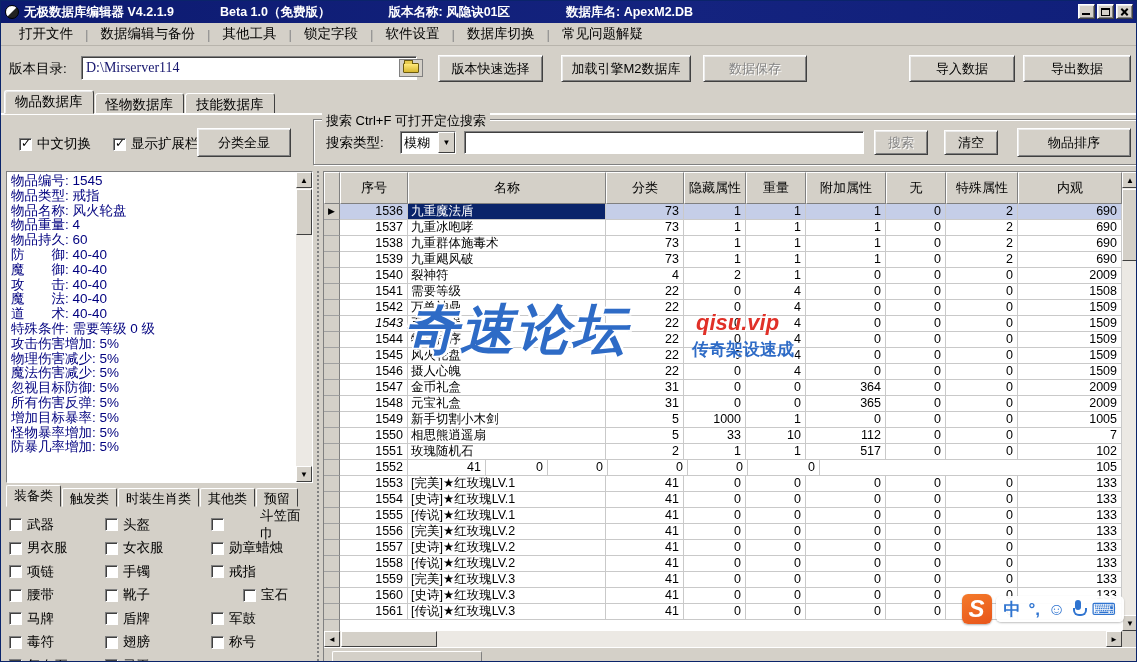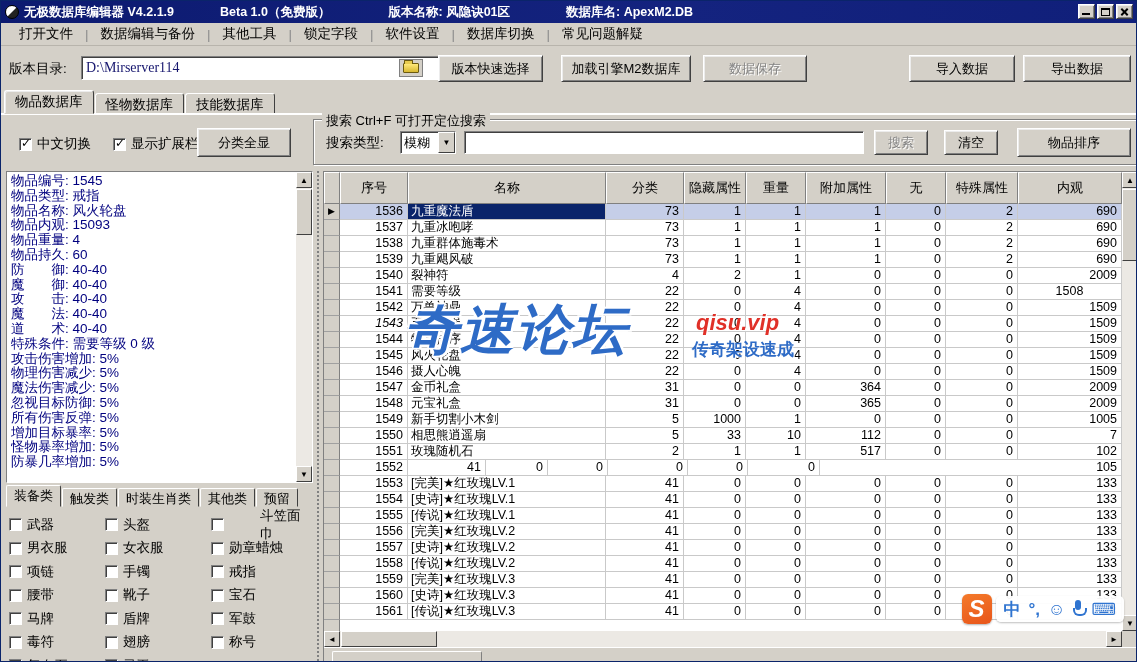--- a/index.html
+++ b/index.html
@@ -29,21 +29,21 @@
   .wbtn .g-x1,.wbtn .g-x2{position:absolute;left:3px;top:6px;width:9px;height:2px;background:#000;}
   .wbtn .g-x1{transform:rotate(45deg);} .wbtn .g-x2{transform:rotate(-45deg);}
   
   #menubar{position:absolute;left:0;top:22px;width:100%;height:23px;display:flex;align-items:center;
     padding-left:8px;font-size:13.5px;border-bottom:1px solid #b8b4ac;background:#d4d0c8;}
   .menu-item{padding:2px 10px;white-space:nowrap;}
   .menu-sep{color:#8a8a8a;padding:0 2px;}
   
   #toolbar{position:absolute;left:0;top:45px;width:100%;height:45px;}
   #dir-label{position:absolute;left:8px;top:14px;font-size:13.5px;}
-  #dir-input{position:absolute;left:80px;top:10px;width:374px;height:24px;font-size:14px;
+  #dir-input{position:absolute;left:80px;top:10px;width:336px;height:24px;font-size:14px;
     color:#16166e;display:flex;align-items:center;padding:0 4px;font-family:"Liberation Serif","DejaVu Serif",serif;}
   #dir-folder{position:absolute;left:398px;top:13px;width:24px;height:18px;background:#d4d0c8;
     display:flex;align-items:center;justify-content:center;border:1px solid #808080;}
   .folder-ic{position:relative;width:16px;height:10px;background:linear-gradient(#ffe97a,#d8b830);
     border:1px solid #6b5a10;border-radius:1px;}
   .folder-ic:before{content:"";position:absolute;left:0;top:-4px;width:7px;height:3px;
     background:#e8cc50;border:1px solid #6b5a10;border-bottom:none;border-radius:1px 1px 0 0;}
   #btn-quick{position:absolute;left:437px;top:9px;width:105px;height:27px;}
   #btn-loadm2{position:absolute;left:560px;top:9px;width:130px;height:27px;}
   #btn-save{position:absolute;left:702px;top:9px;width:104px;height:27px;}
@@ -227,21 +227,20 @@
       <div id="btn-search" class="btn raised disabled">搜索</div>
       <div id="btn-clear" class="btn raised">清空</div>
     </div>
     <div id="btn-sort" class="btn raised">物品排序</div>
 
     <div id="props">
       <div id="prop-lines">
           <div class="prop-line">物品编号: 1545</div>
           <div class="prop-line">物品类型: 戒指</div>
           <div class="prop-line">物品名称: 风火轮盘</div>
-          <div class="prop-line">物品内观: 15093</div>
           <div class="prop-line">物品重量: 4</div>
           <div class="prop-line">物品持久: 60</div>
           <div class="prop-line">防　　御: 40-40</div>
           <div class="prop-line">魔　　御: 40-40</div>
           <div class="prop-line">攻　　击: 40-40</div>
           <div class="prop-line">魔　　法: 40-40</div>
           <div class="prop-line">道　　术: 40-40</div>
           <div class="prop-line">特殊条件: 需要等级 0 级</div>
           <div class="prop-line">攻击伤害增加: 5%</div>
           <div class="prop-line">物理伤害减少: 5%</div>
@@ -304,21 +303,21 @@
           <span>戒指</span>
         </label>
         <label class="cbx" style="position: static;">
           <span class="cb"></span>
           <span>腰带</span>
         </label>
         <label class="cbx" style="position: static;">
           <span class="cb"></span>
           <span>靴子</span>
         </label>
-        <label class="cbx" style="position: static;">
+        <label class="cbx" style="position: static; margin-left: 32px;">
           <span class="cb"></span>
           <span>宝石</span>
         </label>
         <label class="cbx" style="position: static;">
           <span class="cb"></span>
           <span>马牌</span>
         </label>
         <label class="cbx" style="position: static;">
           <span class="cb"></span>
           <span>盾牌</span>
@@ -428,21 +427,21 @@
           <div class="trow">
             <span class="selector"></span>
             <span class="tcell num" style="width: 68px; flex: 0 0 auto;">1541</span>
             <span class="tcell txt" style="width: 198px; flex: 0 0 auto;">需要等级</span>
             <span class="tcell num" style="width: 78px; flex: 0 0 auto;">22</span>
             <span class="tcell num" style="width: 62px; flex: 0 0 auto;">0</span>
             <span class="tcell num" style="width: 60px; flex: 0 0 auto;">4</span>
             <span class="tcell num" style="width: 80px; flex: 0 0 auto;">0</span>
             <span class="tcell num" style="width: 60px; flex: 0 0 auto;">0</span>
             <span class="tcell num" style="width: 72px; flex: 0 0 auto;">0</span>
-            <span class="tcell num" style="flex: 1 1 0%; text-align: center;">1508</span>
+            <span class="tcell num" style="flex: 1 1 0%;">1508</span>
           </div>
           <div class="trow">
             <span class="selector"></span>
             <span class="tcell num" style="width: 68px; flex: 0 0 auto;">1542</span>
             <span class="tcell txt" style="width: 198px; flex: 0 0 auto;">万兽神鼎</span>
             <span class="tcell num" style="width: 78px; flex: 0 0 auto;">22</span>
             <span class="tcell num" style="width: 62px; flex: 0 0 auto;">0</span>
             <span class="tcell num" style="width: 60px; flex: 0 0 auto;">4</span>
             <span class="tcell num" style="width: 80px; flex: 0 0 auto;">0</span>
             <span class="tcell num" style="width: 60px; flex: 0 0 auto;">0</span>

